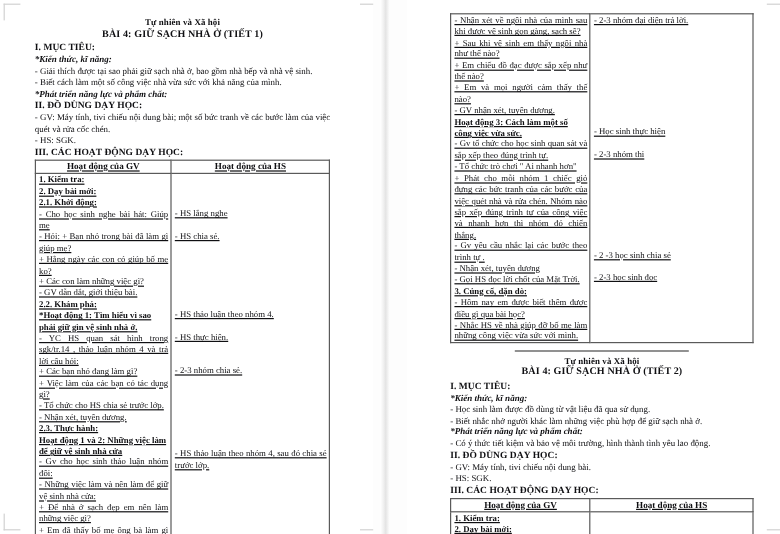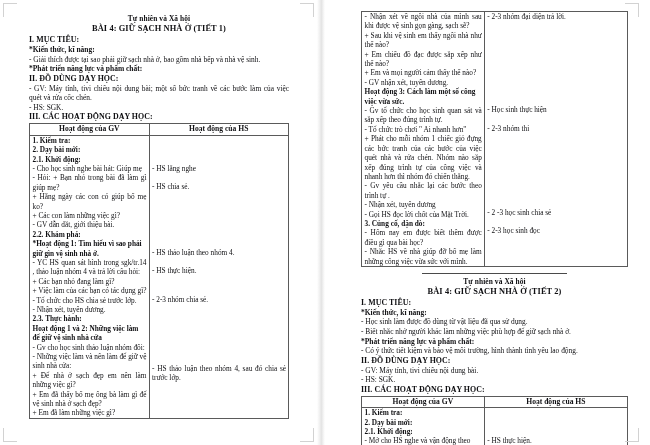--- a/index.html
+++ b/index.html
@@ -13,20 +13,21 @@
     overflow: hidden;
     font-family: "Liberation Serif", "DejaVu Serif", serif;
     color: #0f0f12;
   }
   .viewer {
     position: relative;
     width: 650px;
     height: 445px;
     background: #fdfdfd;
     display: flex;
+    gap: 28px;
   }
   .page {
     position: relative;
     width: 325px;
     height: 445px;
     background: #ffffff;
     box-sizing: border-box;
     overflow: hidden;
   }
   .page-left { padding: 0 36px 0 29px; }
@@ -79,32 +80,34 @@
     font-size: 7.9px;
     line-height: 9.9px;
     margin: 0;
     letter-spacing: .05px;
   }
   .sub-head {
     font-weight: bold;
     font-size: 7.5px;
     line-height: 9.6px;
     margin: 0;
+    font-style: italic;
   }
   .body-line {
     font-size: 7.4px;
     line-height: 9.6px;
     margin: 0;
     text-align: justify;
   }
   table.act {
     border-collapse: collapse;
     width: 100%;
     table-layout: fixed;
     margin-top: 1px;
+    text-decoration: underline;
   }
   table.act td, table.act th {
     border: 1px solid #5a5a5a;
     vertical-align: top;
     padding: 0px 2px 0 2.5px;
   }
   table.act th {
     text-align: center;
     font-weight: bold;
     font-size: 7.6px;
@@ -138,20 +141,21 @@
     <div class="corner bl"></div>
     <div class="corner br"></div>
 
     <div style="height:14px"></div>
     <div class="doc-title">Tự nhiên và Xã hội</div>
     <div class="doc-subtitle">BÀI 4: GIỮ SẠCH NHÀ Ở (TIẾT 1)</div>
 
     <div class="sec-head">I. MỤC TIÊU:</div>
     <div class="sub-head">*Kiến thức, kĩ năng:</div>
     <div class="body-line">- Giải thích được tại sao phải giữ sạch nhà ở, bao gồm nhà bếp và nhà vệ sinh.</div>
+    <div class="body-line">- Biết cách làm một số công việc nhà vừa sức với khả năng của mình.</div>
     <div class="sub-head">*Phát triển năng lực và phẩm chất:</div>
     <div class="sec-head">II. ĐỒ DÙNG DẠY HỌC:</div>
     <div class="body-line">- GV: Máy tính, tivi chiếu nội dung bài; một số bức tranh về các bước làm của việc quét và rửa cốc chén.</div>
     <div class="body-line">- HS: SGK.</div>
     <div class="sec-head">III. CÁC HOẠT ĐỘNG DẠY HỌC:</div>
 
     <table class="act">
       <thead>
         <tr>
           <th class="col-gv">Hoạt động của GV</th>

